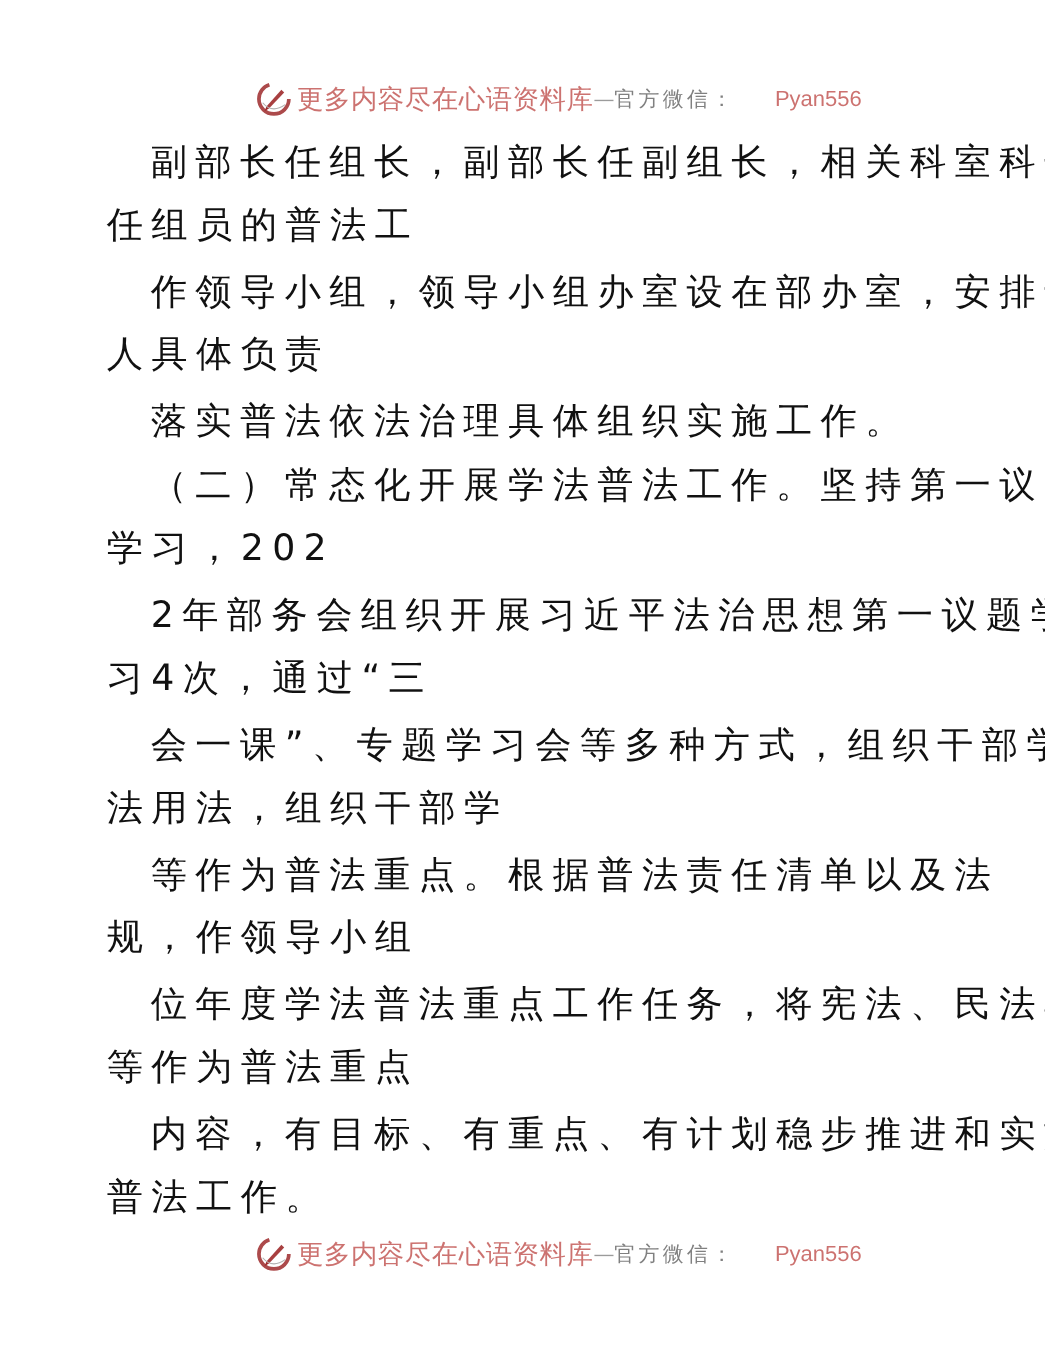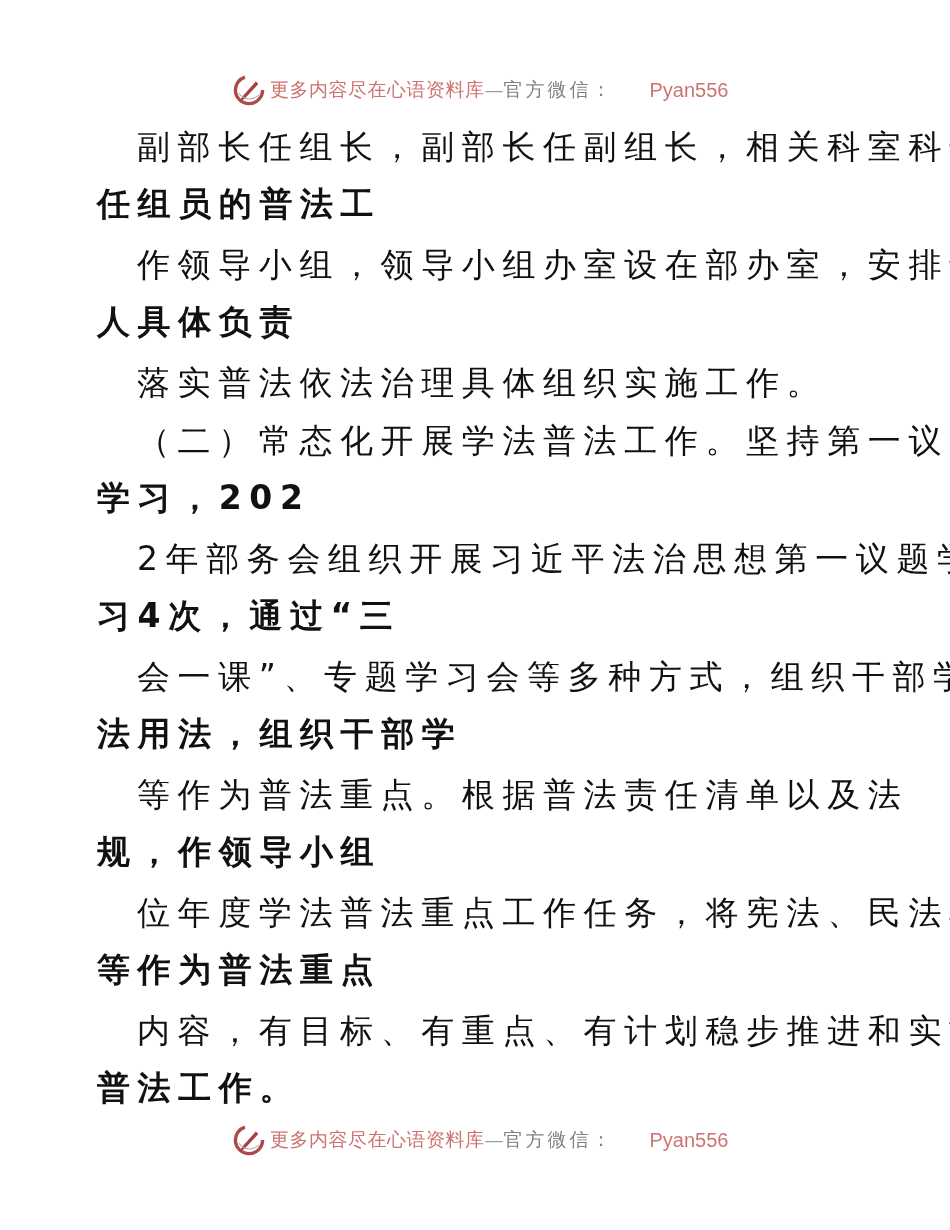--- a/index.html
+++ b/index.html
@@ -27,21 +27,21 @@
     .watermark.bottom { top: 1122px; }
     .wm-logo {
       width: 34px;
       height: 34px;
       margin-right: 4px;
       flex: 0 0 auto;
     }
     .wm-red {
       color: #c0504d;
       font-family: "DejaVu Serif", "Liberation Serif", serif;
-      font-size: 19px;
+      font-size: 24px;
       letter-spacing: 0.5px;
       opacity: 0.8;
     }
     .wm-dash {
       color: #8a8a8a;
       font-size: 19px;
       font-family: "DejaVu Serif", serif;
       opacity: 0.85;
     }
     .wm-gray {
@@ -69,21 +69,21 @@
       height: 58px;
       line-height: 58px;
       font-size: 33px;
       letter-spacing: 7.6px;
       white-space: nowrap;
       font-family: "DejaVu Sans", "Liberation Sans", sans-serif;
       font-weight: normal;
       color: #111;
     }
     .line.indent { left: 137px; }
-    .line.flush { left: 97px; font-weight: bold; }
+    .line.flush { left: 97px; }
   </style>
 </head>
 <body>
 
 <div class="watermark top">
   <svg class="wm-logo" viewBox="0 0 40 40">
     <circle cx="20" cy="20" r="16" fill="none" stroke="#9e2a2b" stroke-width="4" stroke-dasharray="70 30" opacity="0.85"></circle>
     <path d="M12 28 L28 10 L31 13 L15 30 Z" fill="#9e2a2b" opacity="0.9"></path>
     <path d="M12 28 L10 33 L15 30 Z" fill="#9e2a2b"></path>
     <path d="M8 24 Q18 36 32 26" fill="none" stroke="#b0b0b0" stroke-width="1.2"></path>

